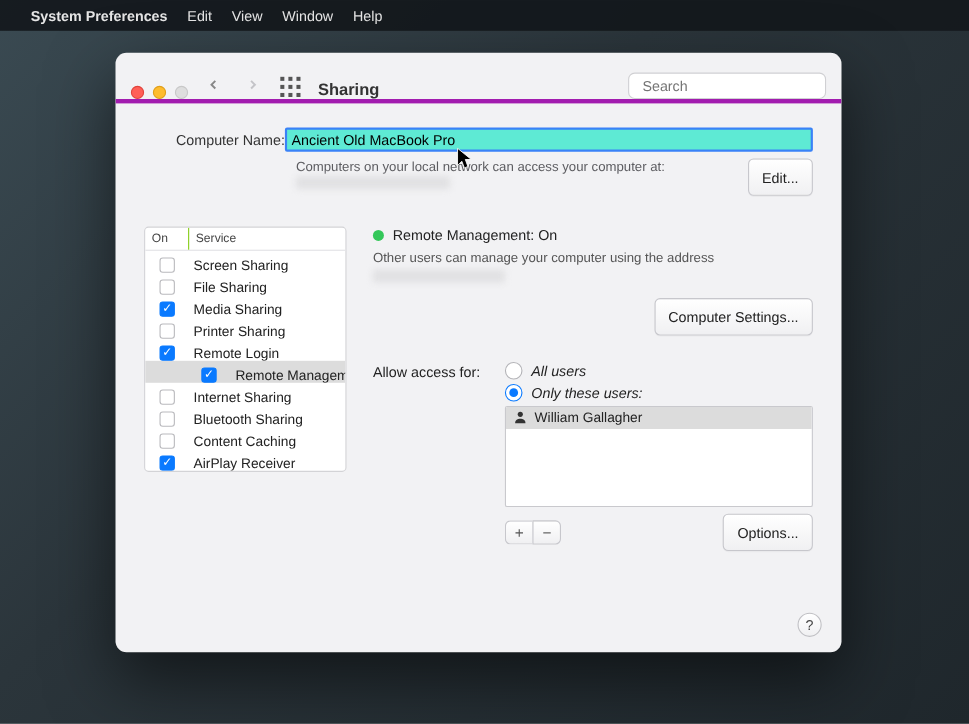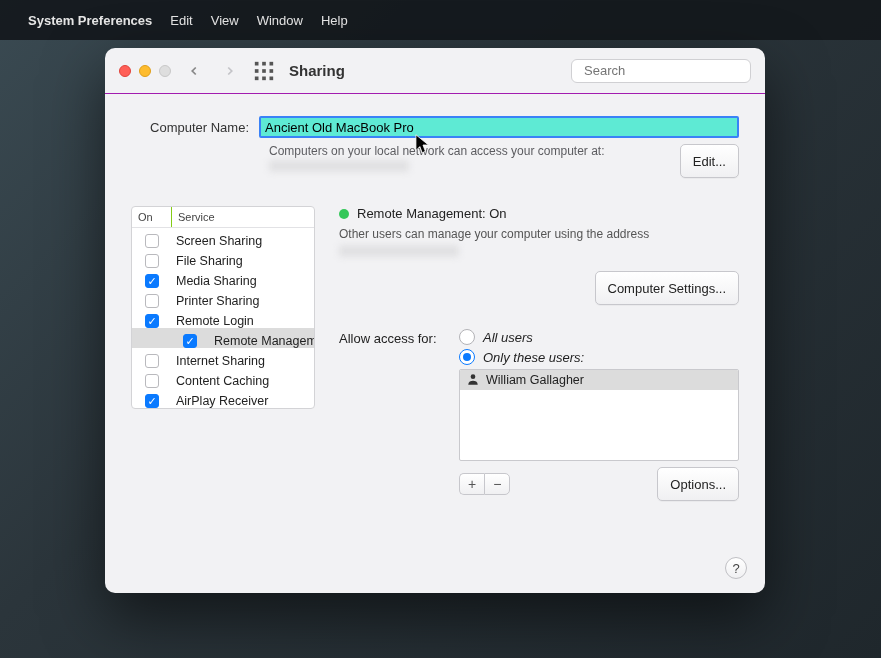--- a/index.html
+++ b/index.html
@@ -1,48 +1,48 @@
 <!DOCTYPE html>
 <html><head>
 <meta charset="utf-8">
 <style>
   * { box-sizing: border-box; margin: 0; padding: 0; font-family: -apple-system, "Helvetica Neue", Helvetica, Arial, sans-serif; }
   html, body { width: 881px; height: 658px; overflow: hidden; }
   body { background: linear-gradient(135deg, #3a4a52 0%, #2b353b 40%, #1f272c 100%); position: relative; }
 
   
-  .menubar { position: absolute; top: 0; left: 0; right: 0; height: 40px; background: rgba(20,24,28,0.92); display: flex; align-items: center; padding: 0 14px; color: #e6e6e6; font-size: 13px; font-weight: 600; }
+  .menubar { position: absolute; top: 0; left: 0; right: 0; height: 28px; background: rgba(20,24,28,0.92); display: flex; align-items: center; padding: 0 14px; color: #e6e6e6; font-size: 13px; font-weight: 600; }
   .menubar .apple { font-size: 15px; margin-right: 14px; }
   .menubar .mitem { margin-right: 18px; font-weight: 400; }
   .menubar .app { font-weight: 700; margin-right: 18px; }
 
   
   .window { position: absolute; left: 105px; top: 48px; width: 660px; height: 545px; background: #f2f2f4; border-radius: 10px; box-shadow: 0 25px 60px rgba(0,0,0,0.55); overflow: hidden; }
 
-  .titlebar { height: 46px; border-bottom: 1px solid #a21caf; display: flex; align-items: center; padding: 0 14px; gap: 10px; }
+  .titlebar { height: 46px; border-bottom: 4px solid #a21caf; display: flex; align-items: flex-end; padding: 0 14px; gap: 10px; }
   .traffic { display: flex; gap: 8px; }
   .traffic .dot { width: 12px; height: 12px; border-radius: 50%; }
   .dot.red { background:#ff5f57; border:1px solid #e1433b; }
   .dot.yellow { background:#febc2e; border:1px solid #e09f1a; }
   .dot.grey { background:#dedede; border:1px solid #c8c8c8; }
 
   .navbtn { width: 26px; height: 26px; display:flex; align-items:center; justify-content:center; color:#8a8a8e; font-size:17px; }
   .navbtn svg { width:14px; height:14px; }
 
   .appsgrid { width: 22px; height: 22px; display:flex; align-items:center; justify-content:center; color:#555; }
   .title { font-size: 15px; font-weight:600; color:#333; margin-left:4px; }
 
   .search { margin-left:auto; width: 180px; height: 24px; border:1px solid #d0d0d3; border-radius: 6px; background:#fff; display:flex; align-items:center; padding:0 6px; color:#9a9aa0; font-size:13px; }
   .search svg { width:13px; height:13px; margin-right:6px; color:#8e8e93; }
   .search input { border:none; outline:none; flex:1; font-size:13px; color:#333; background:transparent; }
 
   .content { padding: 22px 26px 18px 26px; position: relative; height: calc(100% - 46px); }
 
   .namerow { display:flex; align-items:center; font-size:13px; }
-  .namerow .lbl { width: 128px; text-align:right; color:#333; padding-right:10px; }
+  .namerow .lbl { width: 128px; text-align:right; color:#333; }
   .namerow input { flex:1; height:22px; border:2px solid #3a82f7; border-radius:2px; padding:0 4px; font-size:13px; background:#5eead4; outline:none; }
 
   .subrow { margin-left: 138px; margin-top: 6px; font-size:12px; color:#5c5c60; display:flex; align-items:flex-start; }
   .subrow .hostblur { margin-top:2px; width:140px; height:12px; background:#e1e1e3; filter:blur(3px); border-radius:2px; }
   .editbtn { margin-left:auto; }
 
   .macbtn { height: 34px; background: linear-gradient(#ffffff,#f0f0f2); border:1px solid #c7c7cc; border-radius:5px; font-size:13px; color:#222; padding: 0 12px; display:inline-flex; align-items:center; box-shadow: 0 1px 0 rgba(0,0,0,0.03); cursor:default; }
 
   
   .mainrow { display:flex; margin-top: 28px; align-items:flex-start; gap: 24px; }
@@ -204,20 +204,26 @@
             <div class="srow">
               <div class="c1">
                 <span class="chk"></span>
               </div>
               <div class="c2">Internet Sharing</div>
             </div>
             <div class="srow">
               <div class="c1">
                 <span class="chk"></span>
               </div>
+              <div class="c2">Bluetooth Sharing</div>
+            </div>
+            <div class="srow">
+              <div class="c1">
+                <span class="chk"></span>
+              </div>
               <div class="c2">Content Caching</div>
             </div>
             <div class="srow">
               <div class="c1">
                 <span class="chk on"></span>
               </div>
               <div class="c2">AirPlay Receiver</div>
             </div>
           </div>
       </div>

